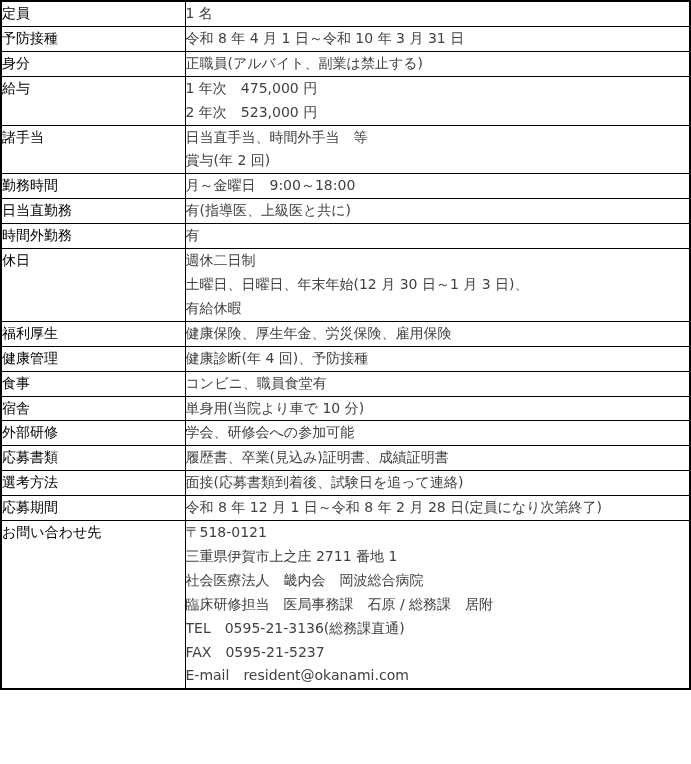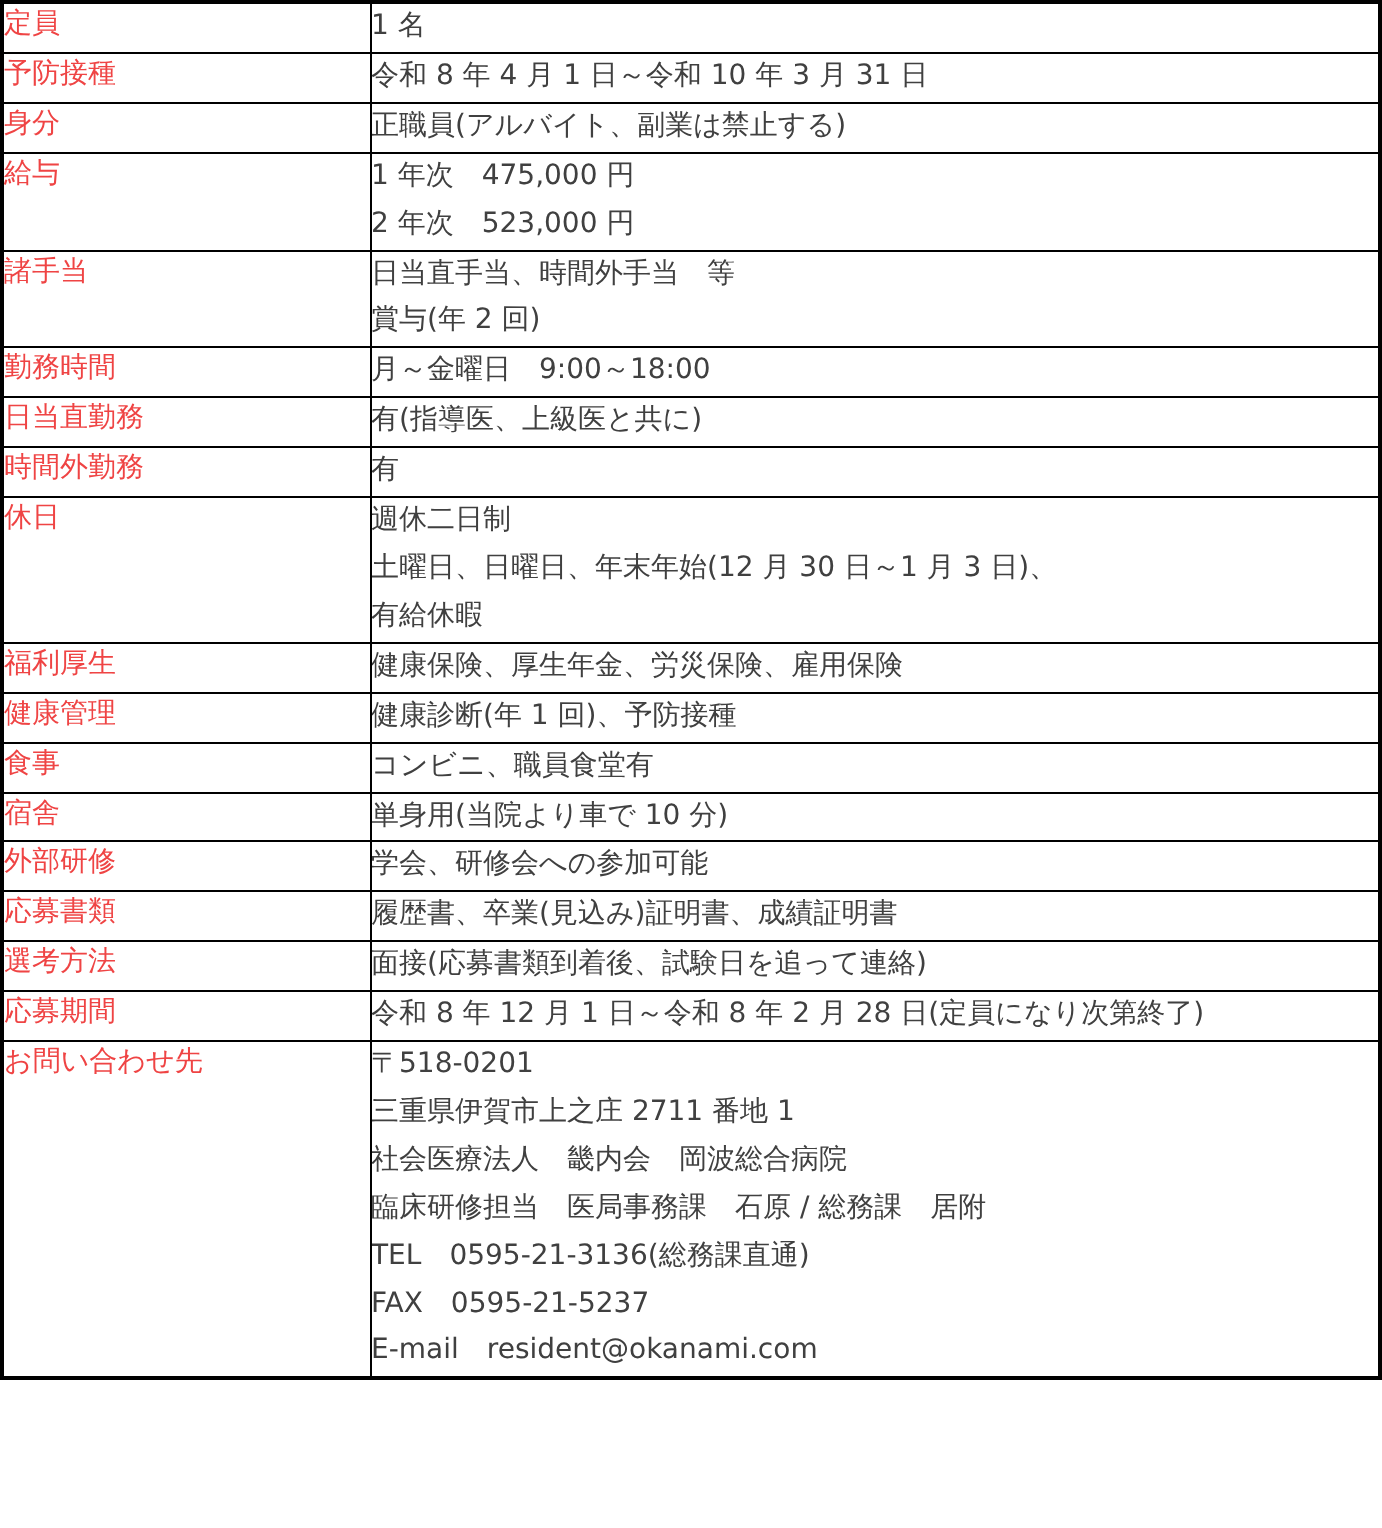--- a/index.html
+++ b/index.html
@@ -21,23 +21,23 @@
     border: 2px solid #000000;
   }
   table.info-table td {
     border: 1px solid #000000;
     vertical-align: top;
     padding: 0;
     overflow: hidden;
   }
   .col-label { width: 184px; }
   .label-cell {
-    font-family: Liberation Mono, monospace;
+    font-family: Liberation Serif, serif;
     font-size: 14px;
-    color: #ef4444;
+    color: #000000;
     line-height: 23.9px;
     padding: 0 4px 0 7px;
     white-space: pre-wrap;
   }
   .value-cell {
     padding: 0 4px 0 8px;
   }
   .value-line {
     font-family: "DejaVu Sans", "Liberation Sans", sans-serif;
     font-size: 14px;
@@ -116,21 +116,21 @@
         </tr>
         <tr>
           <td class="label-cell">福利厚生</td>
           <td class="value-cell">
             <div class="value-line">健康保険、厚生年金、労災保険、雇用保険</div>
           </td>
         </tr>
         <tr>
           <td class="label-cell">健康管理</td>
           <td class="value-cell">
-            <div class="value-line">健康診断(年 1 回)、予防接種</div>
+            <div class="value-line">健康診断(年 4 回)、予防接種</div>
           </td>
         </tr>
         <tr>
           <td class="label-cell">食事</td>
           <td class="value-cell">
             <div class="value-line">コンビニ、職員食堂有</div>
           </td>
         </tr>
         <tr>
           <td class="label-cell">宿舎</td>
@@ -158,21 +158,21 @@
         </tr>
         <tr>
           <td class="label-cell">応募期間</td>
           <td class="value-cell">
             <div class="value-line">令和 8 年 12 月 1 日～令和 8 年 2 月 28 日(定員になり次第終了)</div>
           </td>
         </tr>
         <tr>
           <td class="label-cell">お問い合わせ先</td>
           <td class="value-cell">
-            <div class="value-line">〒518-0201</div>
+            <div class="value-line">〒518-0121</div>
             <div class="value-line">三重県伊賀市上之庄 2711 番地 1</div>
             <div class="value-line">社会医療法人　畿内会　岡波総合病院</div>
             <div class="value-line">臨床研修担当　医局事務課　石原 / 総務課　居附</div>
             <div class="value-line">TEL　0595-21-3136(総務課直通)</div>
             <div class="value-line">FAX　0595-21-5237</div>
             <div class="value-line">E-mail　resident@okanami.com</div>
           </td>
         </tr>
       </tbody>
   </table>

